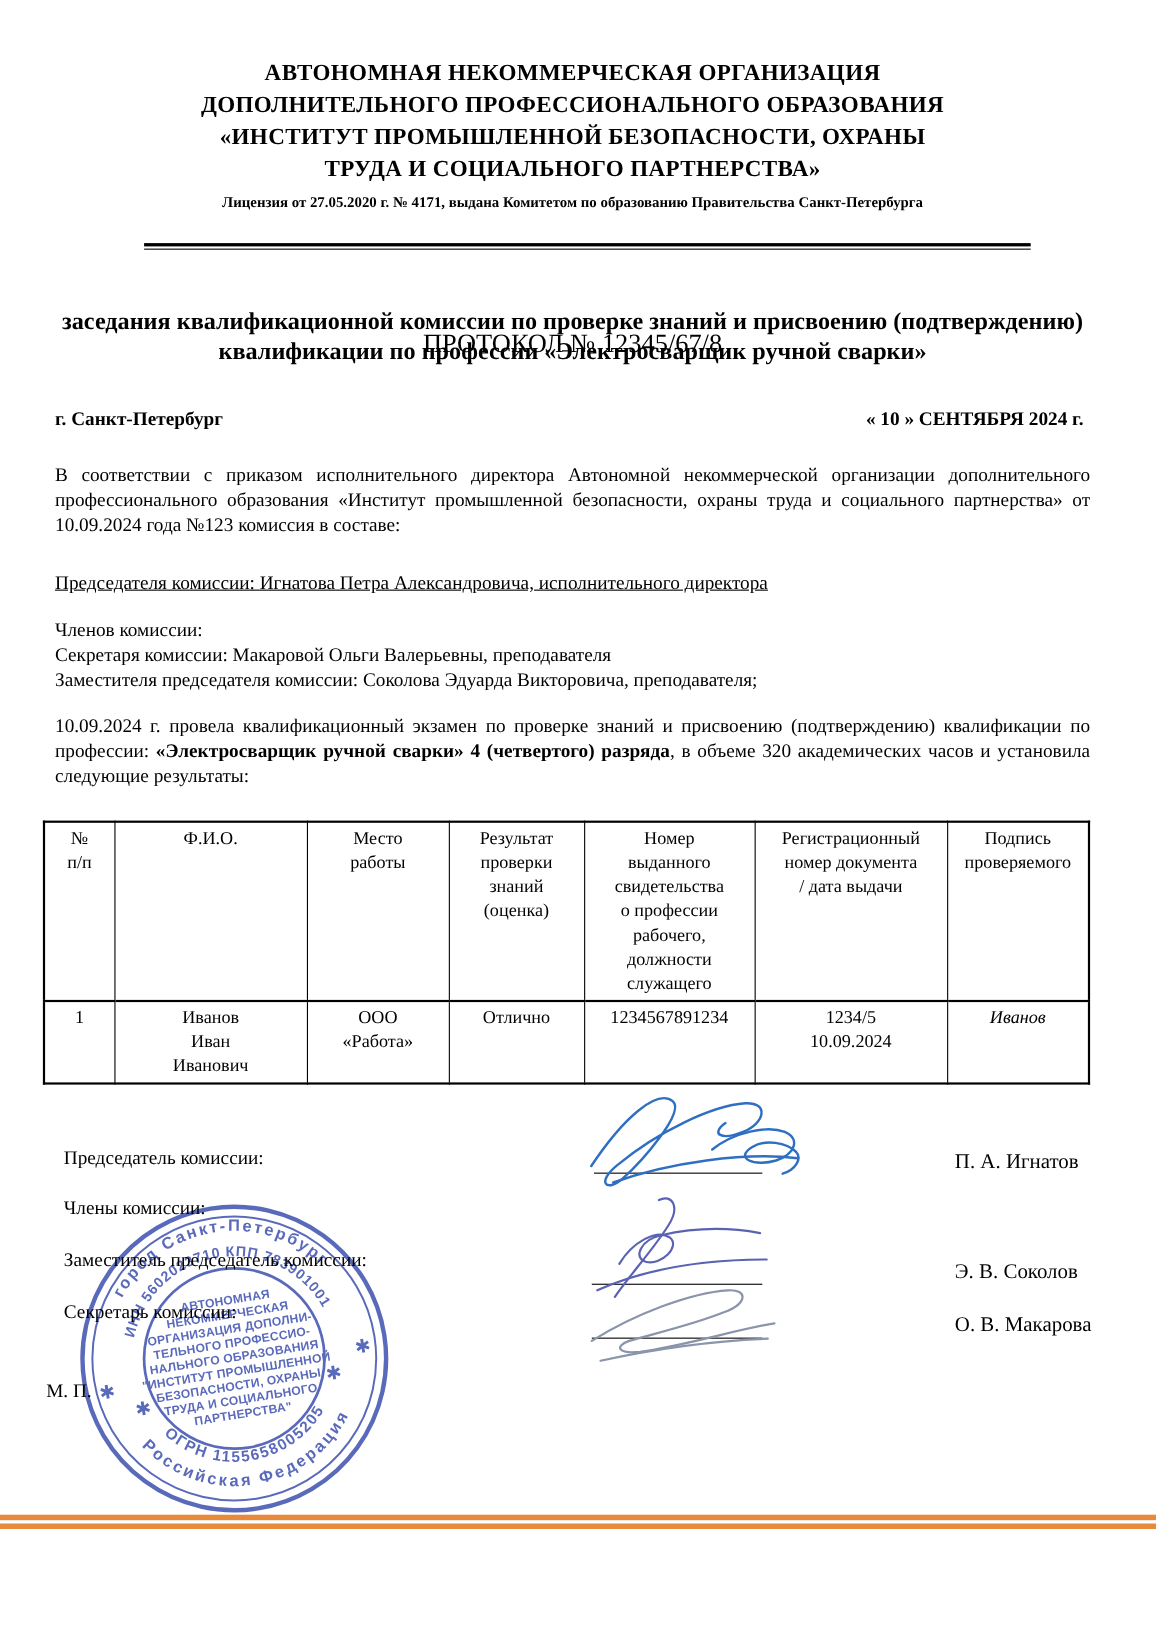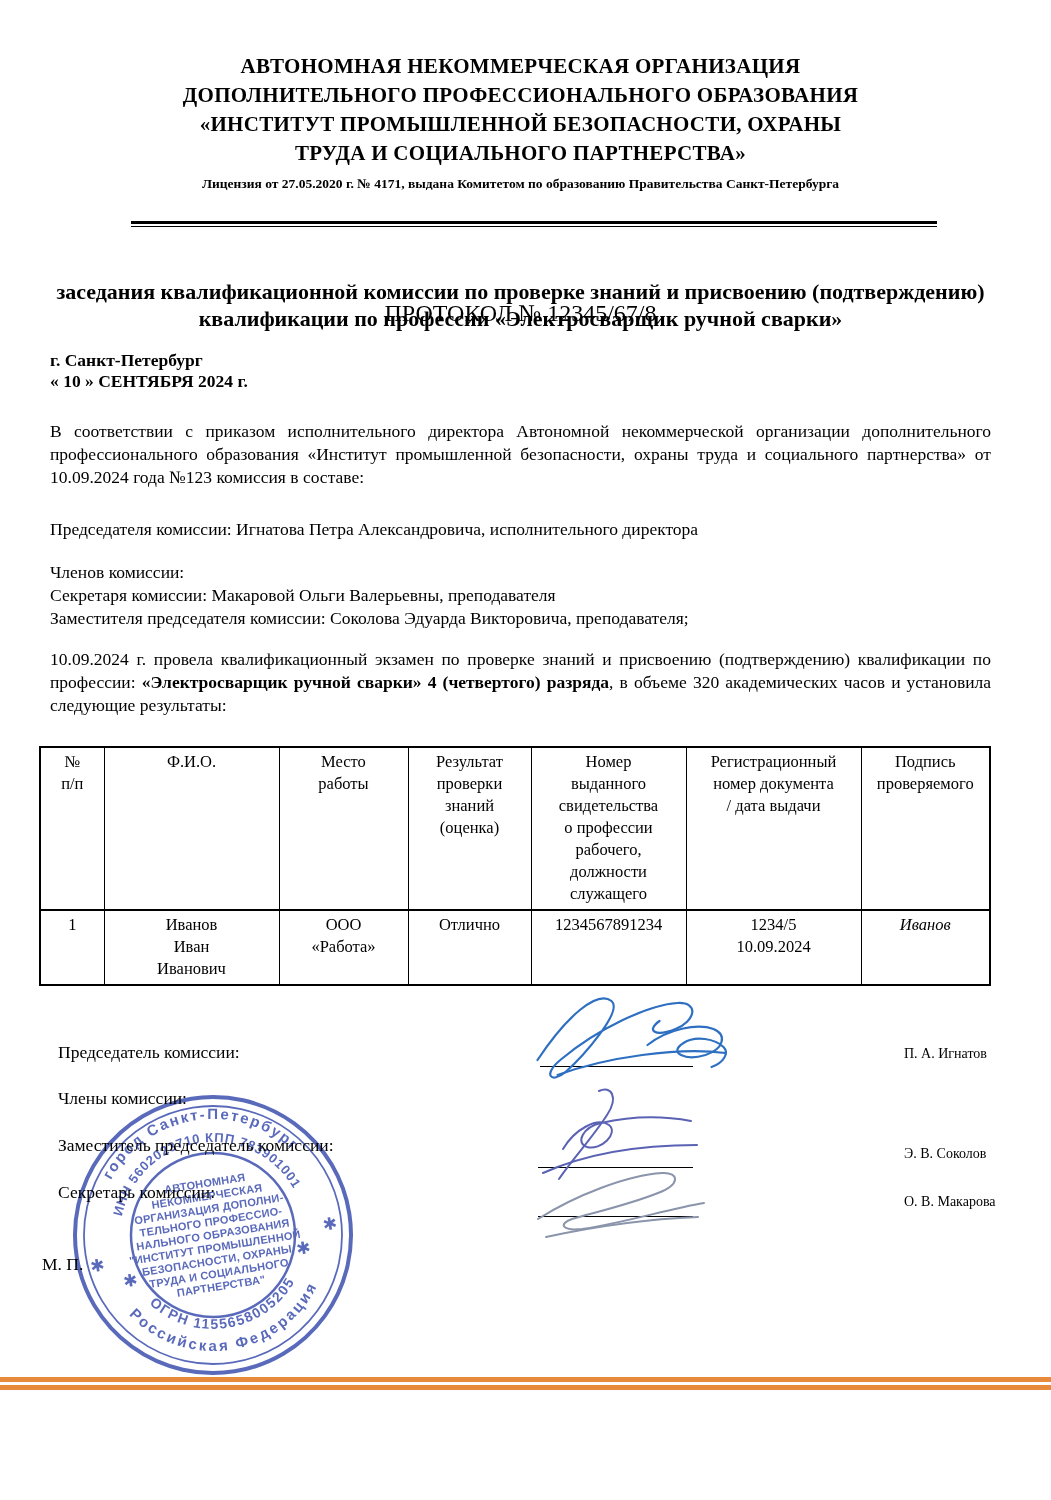--- a/index.html
+++ b/index.html
@@ -24,52 +24,52 @@
   
   .protocol-title{
     position:absolute;top:252px;left:50px;width:941px;text-align:center;
     font-weight:normal;font-size:24px;line-height:26px;margin-top:48px;
   }
   .protocol-subtitle{
     position:absolute;top:278px;left:30px;width:981px;text-align:center;
     font-weight:bold;font-size:22px;line-height:27px;
   }
   .city-row{
-    position:absolute;top:350px;left:50px;width:935px;
+    position:absolute;top:370px;left:50px;width:935px;
     display:flex;justify-content:space-between;
-    font-weight:bold;font-size:17.5px;flex-direction:column;
+    font-weight:bold;font-size:17.5px;
   }
   
   .para{
     position:absolute;left:50px;width:941px;
     font-size:17.5px;line-height:23px;text-align:justify;
   }
   .p1{top:420px;}
   .committee{position:absolute;left:50px;top:518px;width:941px;font-size:17.5px;line-height:23px;}
   .committee p{margin:0;}
-  .committee p.gap{margin-bottom:20px;}
+  .committee p.gap{margin-bottom:20px;text-decoration:underline;}
   .p2{top:648px;}
   .b{font-weight:bold;}
   
   table.results{
     position:absolute;top:746px;left:39px;width:951px;
     border-collapse:collapse;table-layout:fixed;
     font-size:16.5px;line-height:22px;
   }
   table.results th,table.results td{
     border:1.6px solid #000;vertical-align:top;padding:3px 4px 4px 4px;
     font-weight:normal;text-align:center;overflow:hidden;
   }
   table.results{border:2px solid #000;}
   table.results th{border-bottom:2.2px solid #000;}
   td.fio{text-align:left;padding-left:14px;}
   td.sign{font-style:italic;}
   
   .sig-label{position:absolute;left:58px;font-size:17.5px;}
-  .sig-name{position:absolute;left:904px;font-size:14px;}
+  .sig-name{position:absolute;left:868px;font-size:19px;}
   .sig-line{position:absolute;height:0;border-top:1.6px solid #000;}
   .mp{position:absolute;left:42px;top:1226px;font-size:17.5px;margin-top:28px;}
   .sig-svg{position:absolute;pointer-events:none;}
   
   .stamp{
     position:absolute;left:71px;top:1093px;width:284px;height:284px;
     transform:rotate(-9deg);opacity:.86;mix-blend-mode:multiply;
   }
   .stamp svg{position:absolute;inset:0;}
   .stamp-center{

